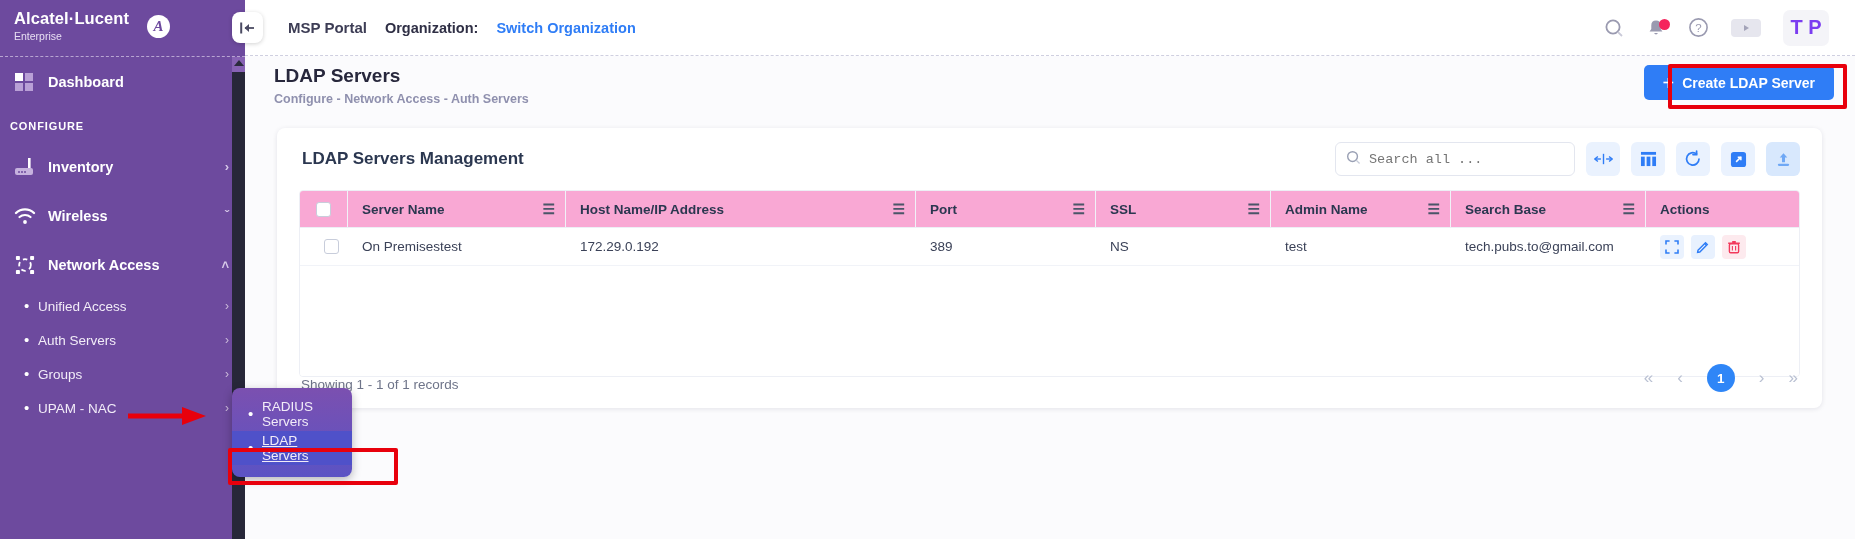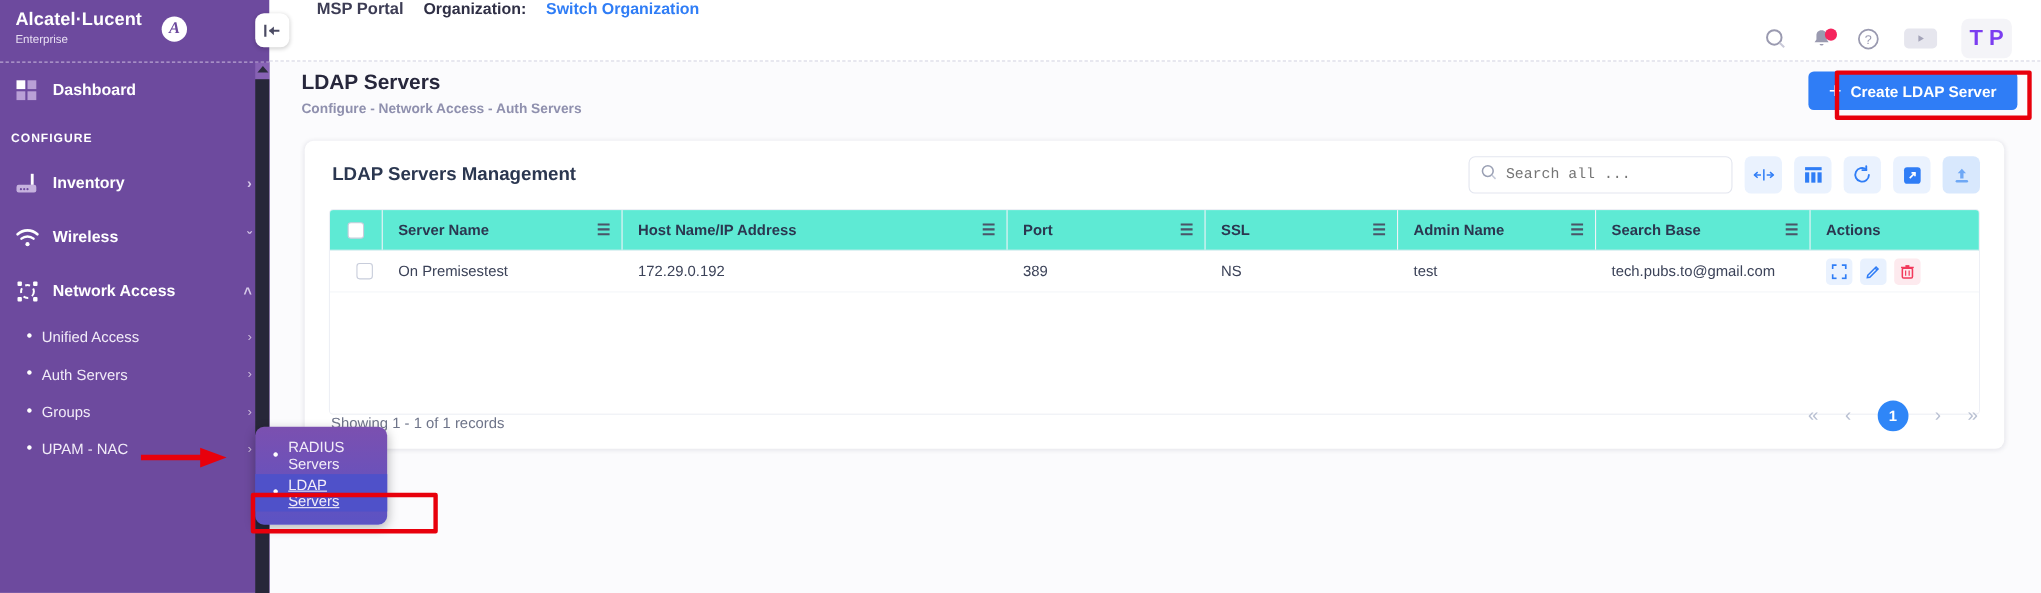--- a/index.html
+++ b/index.html
@@ -77,21 +77,20 @@
     position: absolute; border: 4px solid #e8000c; border-radius: 2px; z-index: 60;
     pointer-events: none;
   }
   .annot-arrow { position: absolute; z-index: 55; pointer-events: none; }
 
   
   .topbar {
     position: absolute; left: 245px; top: 0; right: 0; height: 56px;
     background: #ffffff; display: flex; 
     border-bottom: 1px dashed #cfcfe0;
-    flex-direction: column;
   }
   .collapse-btn {
     position: absolute; left: 232px; top: 12px; width: 31px; height: 31px;
     background: #fff; border-radius: 8px; box-shadow: 0 1px 4px rgba(0,0,0,.18);
     display: flex; align-items: center; justify-content: center; z-index: 30;
     color: #4b4b63; font-size: 15px; cursor: pointer;
   }
   .tb-left { display: flex; align-items: center; gap: 18px; margin-left: 43px; }
   .tb-title { font-size: 15px; font-weight: bold; color: #3d3d55; }
   .tb-org { font-size: 14.5px; font-weight: bold; color: #2f2f45; }
@@ -142,21 +141,21 @@
   }
   .tool-btn {
     width: 34px; height: 34px; border-radius: 6px; background: #eaf2fe;
     display: flex; align-items: center; justify-content: center; cursor: pointer;
     color: #2f7df6;
   }
 
   
   .tbl { margin: 0 22px; border: 1px solid #edeff5; border-radius: 4px; overflow: hidden; }
   .tr { display: flex; align-items: center; }
-  .thead { height: 37px; background: #5eead4; border-bottom: 1px solid #edeff5; }
+  .thead { height: 37px; background: #f9a8d4; border-bottom: 1px solid #edeff5; }
   .thead .th {
     font-size: 13.5px; font-weight: bold; color: #2b3750;
     display: flex; align-items: center; height: 100%; padding-left: 14px;
     border-right: 1px solid #f0f2f7;
   }
   .thead .th .hm { margin-left: auto; margin-right: 10px; color: #4a5568; font-size: 14px; cursor: pointer; }
   .th.cb, .td.cb { width: 48px; justify-content: center; padding-left: 0; flex: 0 0 48px; }
   .col-name { flex: 0 0 218px; }
   .col-host { flex: 0 0 350px; gap: 28px; }
   .col-port { flex: 0 0 180px; }

